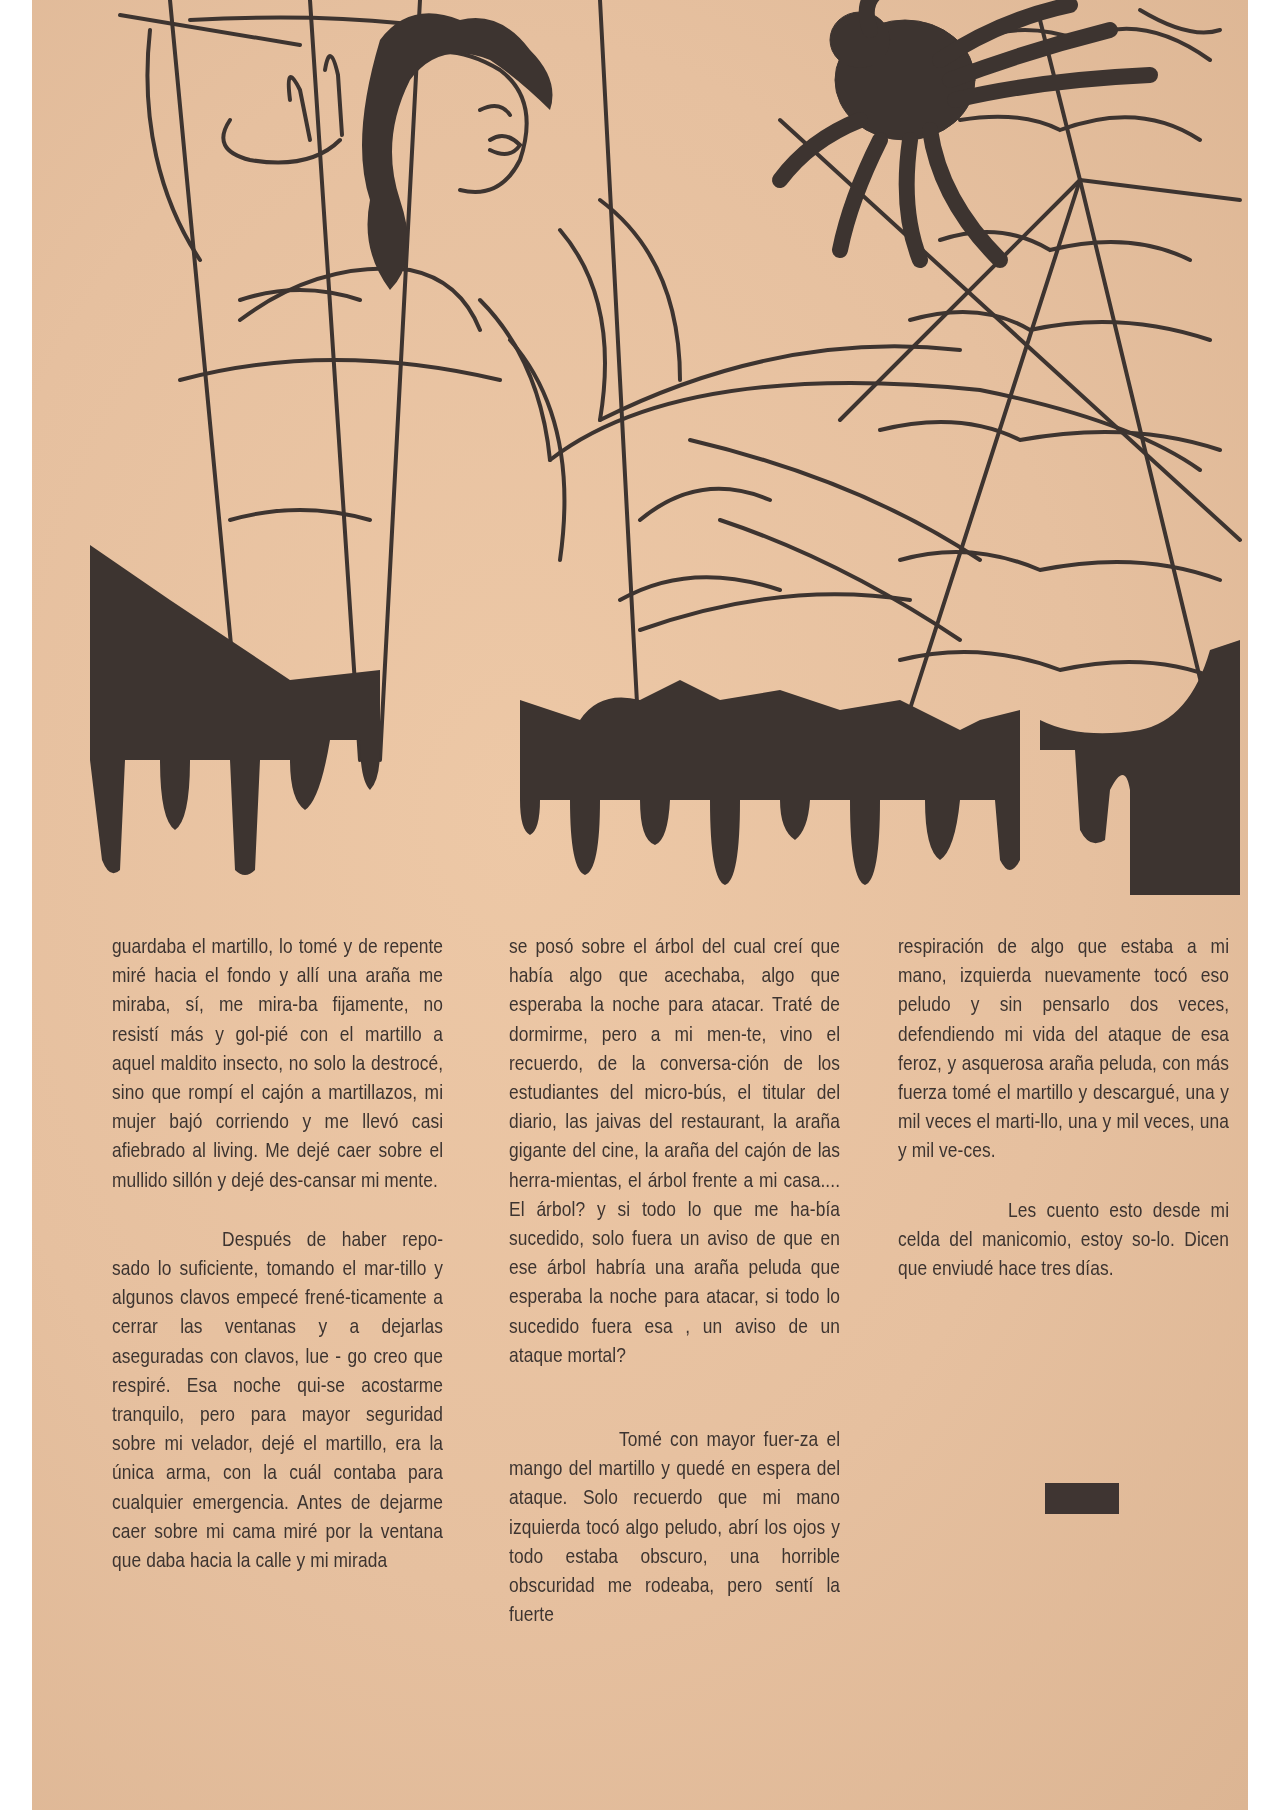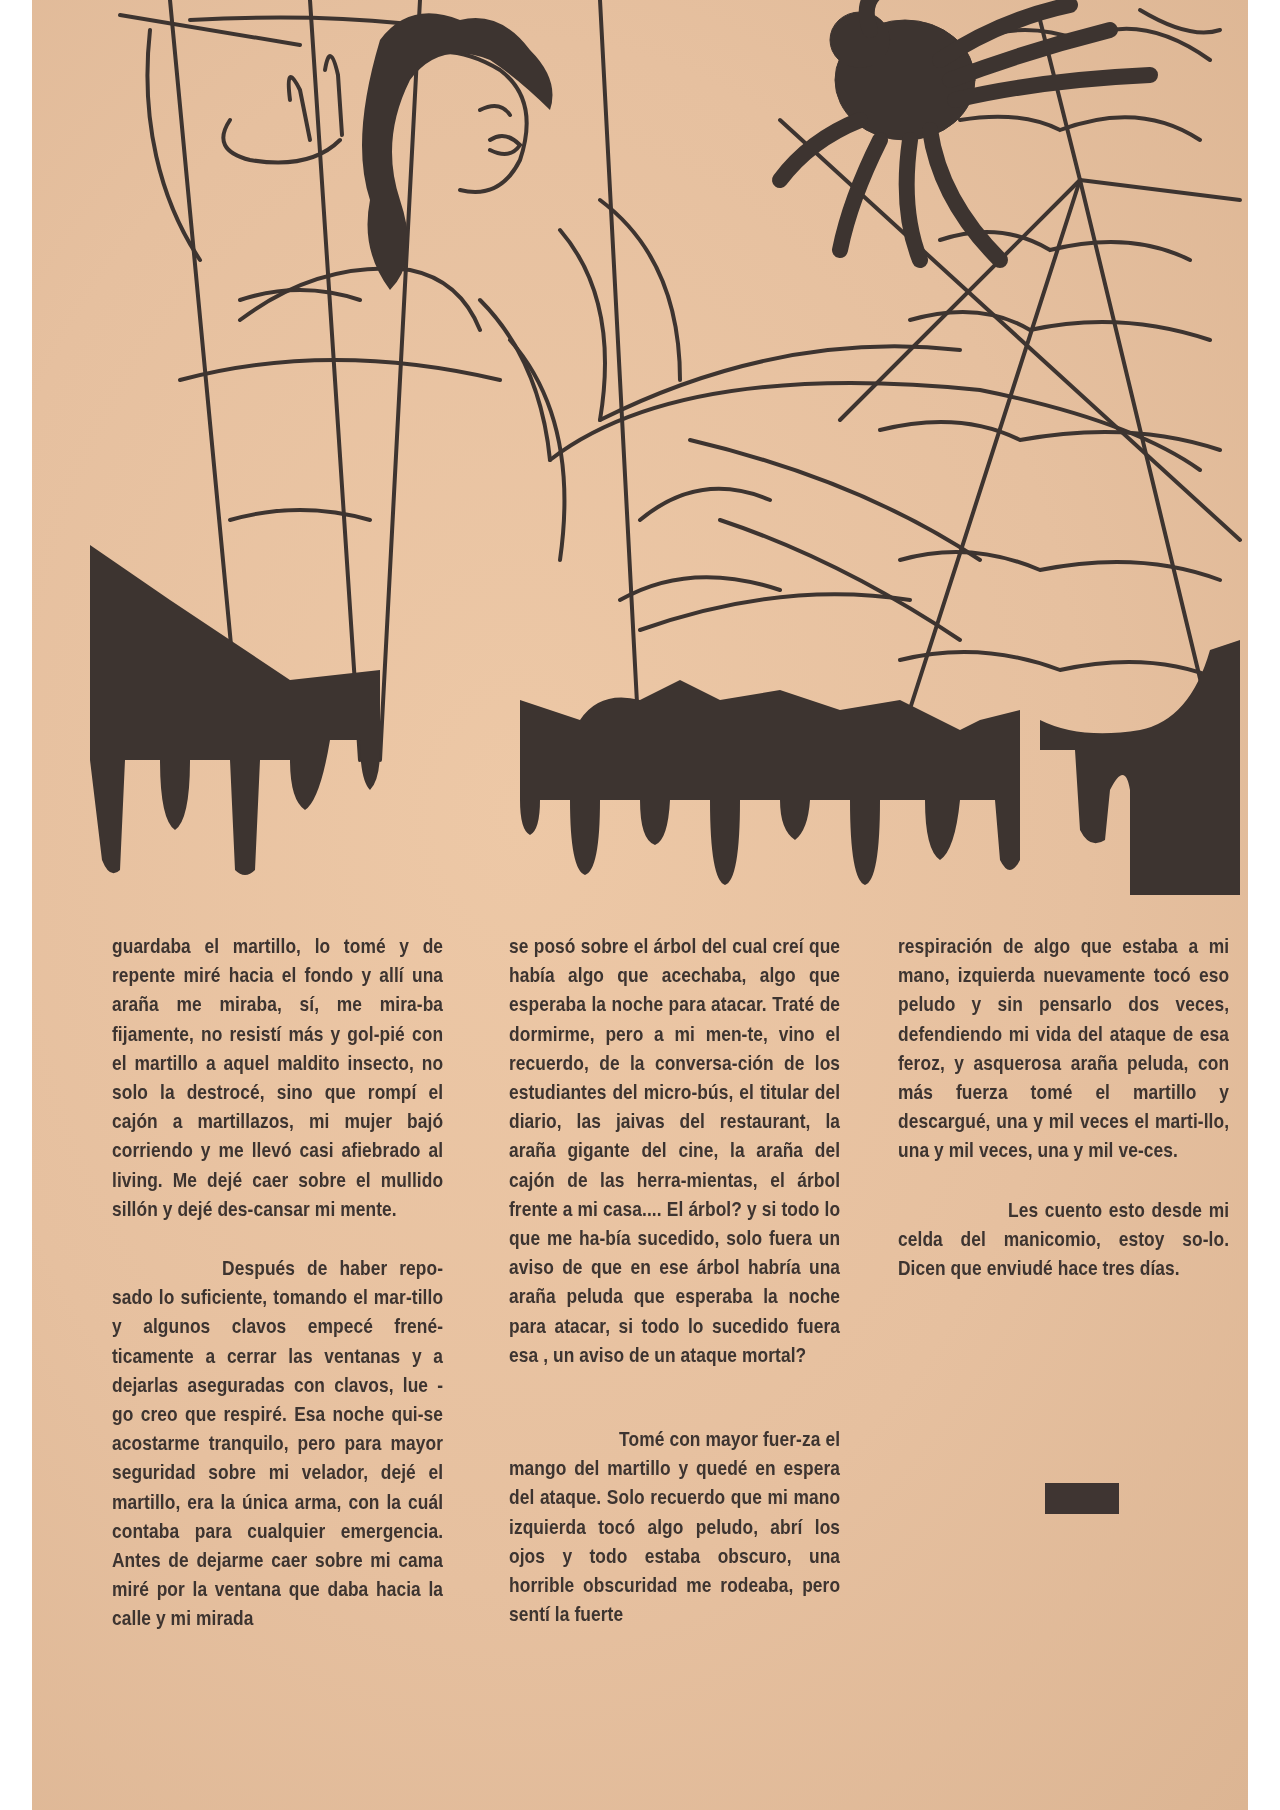--- a/index.html
+++ b/index.html
@@ -3,21 +3,20 @@
 <meta charset="utf-8">
 <style>
   html, body { margin:0; padding:0; }
   body {
     width:1280px; height:1810px; background:#ffffff; position:relative; overflow:hidden;
     font-family: "Liberation Sans", "DejaVu Sans", sans-serif;
   }
   .page {
     position:absolute; left:32px; top:0; width:1216px; height:1810px;
     background: radial-gradient(ellipse at 40% 45%, #edc8a6 0%, #e6c09f 55%, #dcb593 100%);
-    font-weight: bold;
   }
   .illustration {
     position:absolute; left:48px; top:0; width:1170px; height:900px;
   }
   .illustration svg { width:100%; height:100%; display:block; }
   .col {
     position:absolute; top:932px; width:366px;
     color:#3d3430; font-size:20.2px; line-height:29.2px;
     text-align:justify; letter-spacing:0.1px;
     font-family: "Liberation Sans Narrow", "Liberation Sans", sans-serif;

